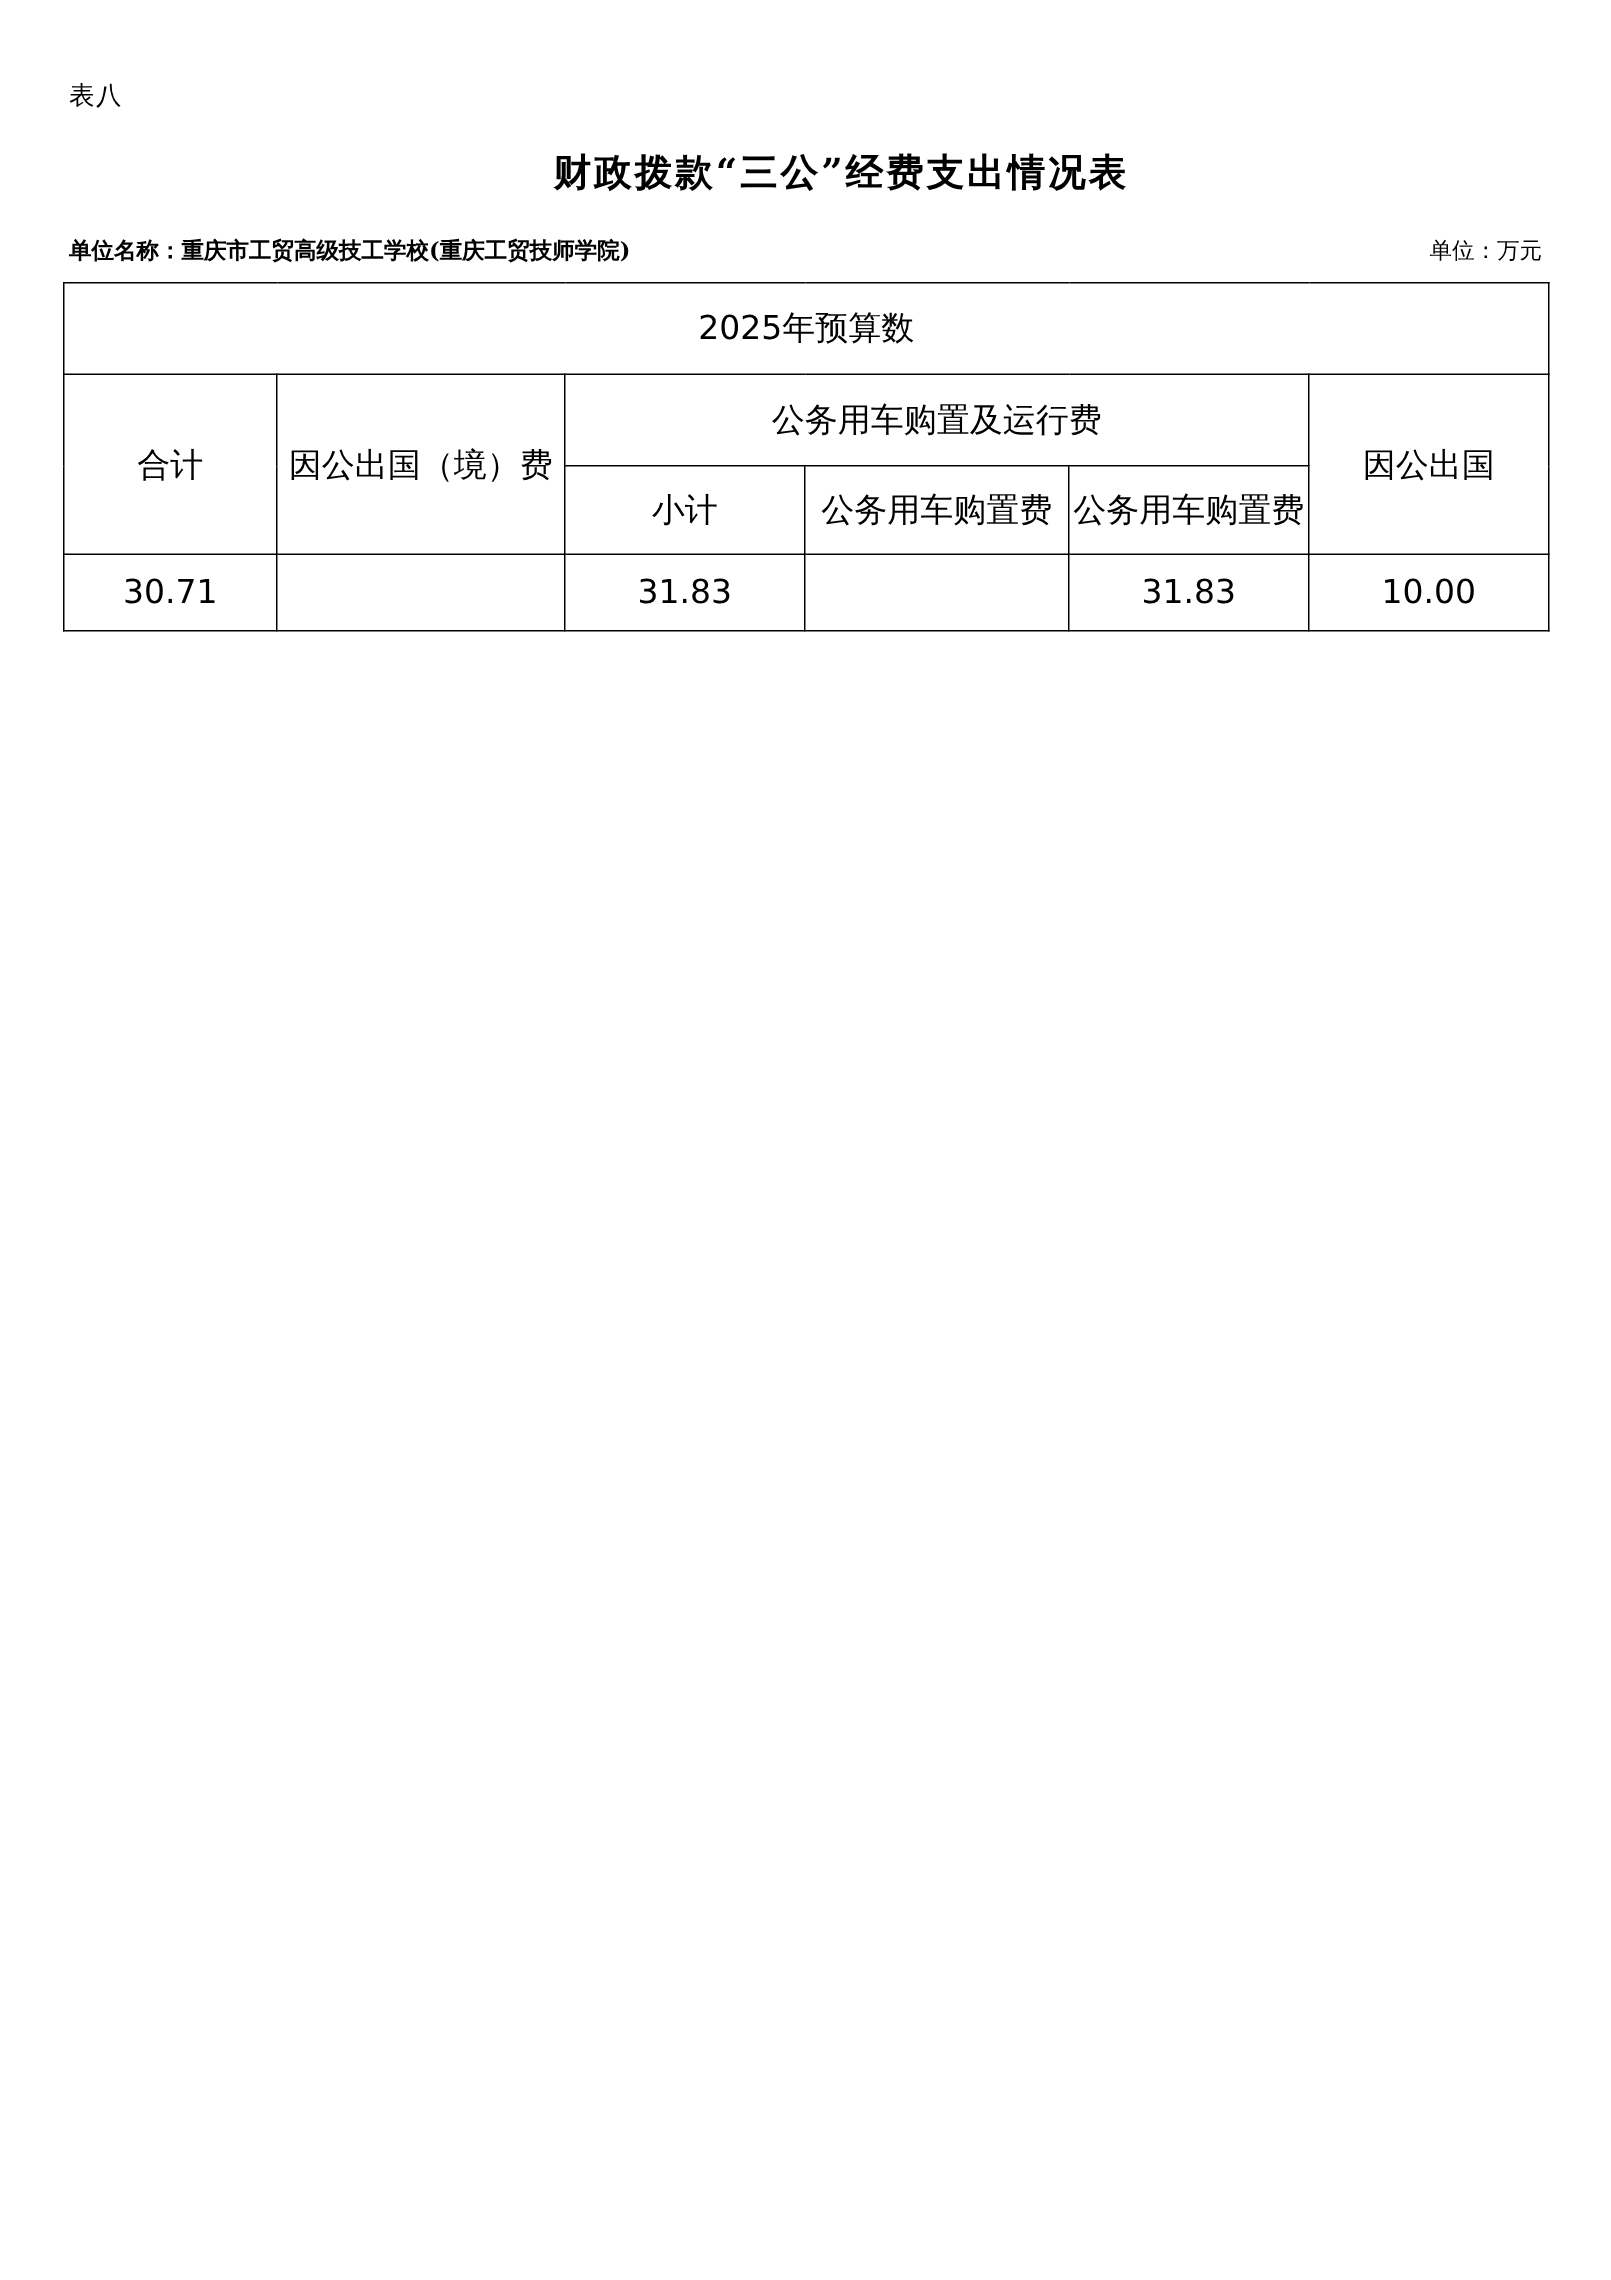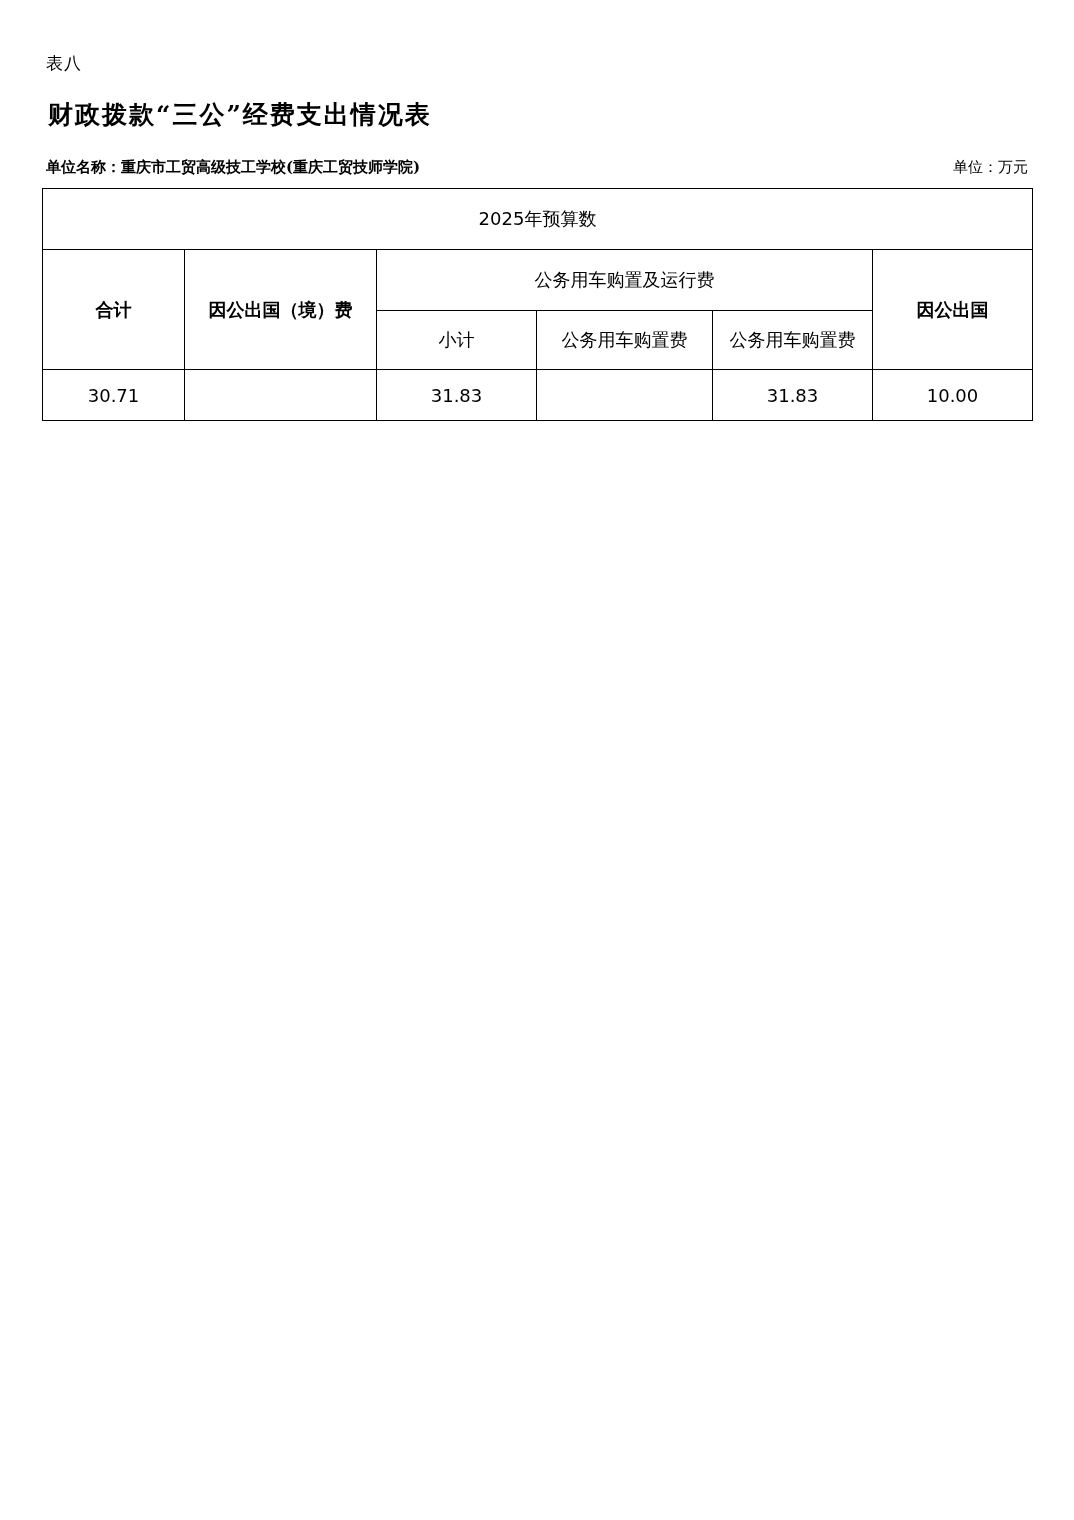--- a/index.html
+++ b/index.html
@@ -28,20 +28,21 @@
     top: 52px;
     font-family: "DejaVu Serif", "Liberation Serif", serif;
     font-size: 17px;
     letter-spacing: 1px;
   }
   .doc-title {
     position: absolute;
     left: 0;
     right: 0;
     top: 98px;
+    text-align: center;
     font-family: "DejaVu Serif", "Liberation Serif", serif;
     font-size: 25px;
     font-weight: bold;
     letter-spacing: 2px;
     margin-left: 48px;
   }
   .meta-row {
     position: absolute;
     left: 46px;
     right: 46px;
@@ -65,39 +66,38 @@
     top: 188px;
     width: 990px;
     border-collapse: collapse;
     table-layout: fixed;
   }
   table.budget td {
     border: 1px solid #000000;
     text-align: center;
     vertical-align: middle;
     font-family: "DejaVu Sans", "Liberation Sans", sans-serif;
-    font-size: 18px;
+    font-size: 22px;
     padding: 4px 2px;
   }
   td.year-head {
     height: 52px;
     font-size: 20px;
   }
   td.grp-head {
     height: 52px;
     font-size: 19px;
   }
   td.col-head {
     height: 50px;
     font-size: 19px;
   }
   td.tall-head {
     height: 102px;
     font-size: 19px;
-    font-weight: bold;
   }
   td.value {
     height: 42px;
     font-family: "DejaVu Serif", "Liberation Serif", serif;
     font-size: 17px;
     font-weight: normal;
   }
   .c1 { width: 142px; }
   .c2 { width: 192px; }
   .c3 { width: 160px; }

